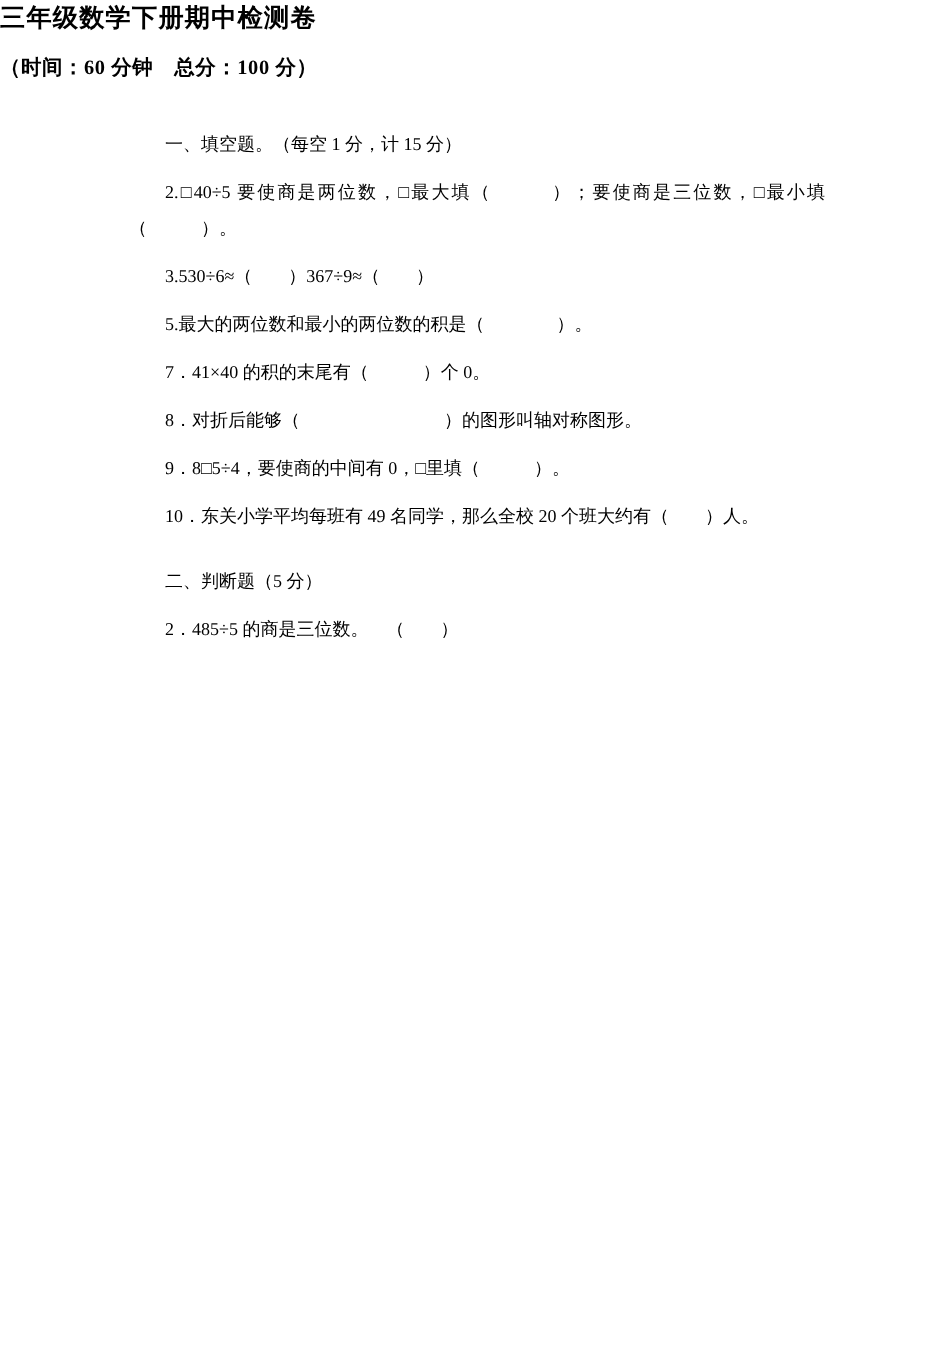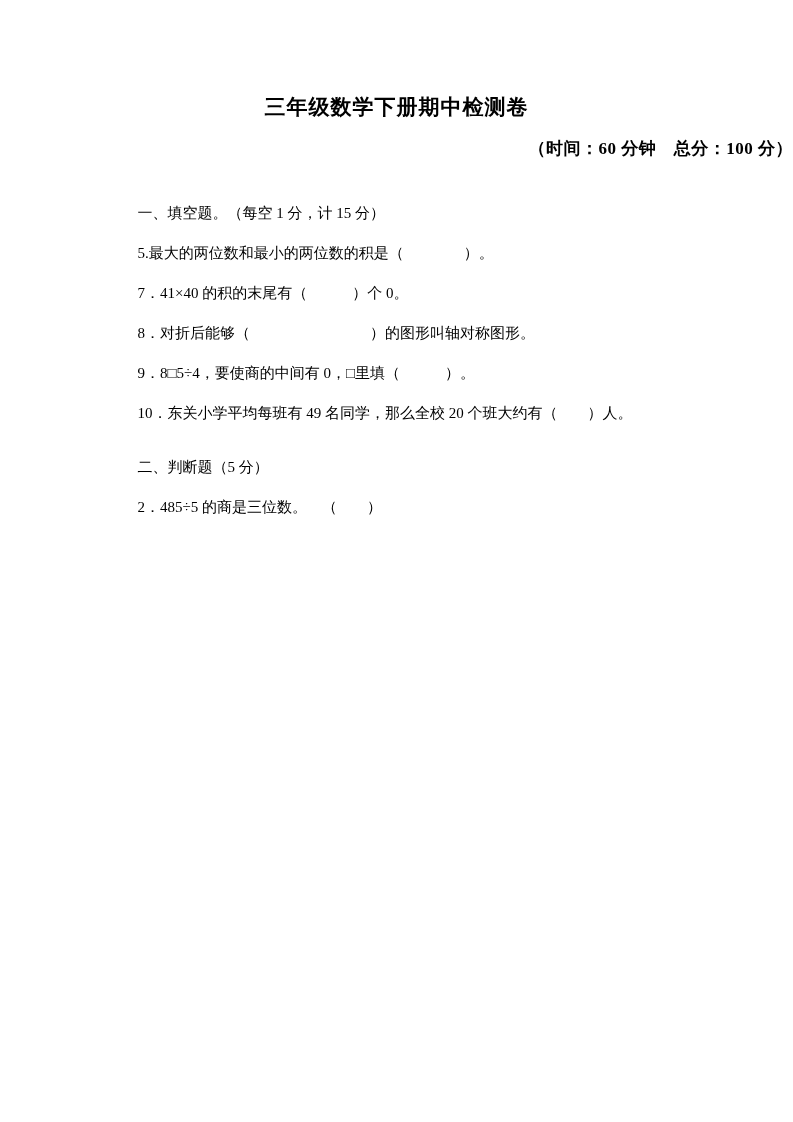--- a/index.html
+++ b/index.html
@@ -16,29 +16,27 @@
     overflow: hidden;
   }
   .page {
     width: 793px;
     height: 1122px;
     box-sizing: border-box;
     padding: 0;
     position: relative;
   }
   .title {
-    text-align: center;
     font-size: 21px;
     font-weight: bold;
     letter-spacing: 1px;
-    margin-top: 92px;
     line-height: 30px;
   }
   .subtitle {
-    text-align: right;
+    text-align: left;
     font-size: 17px;
     font-weight: bold;
     margin-top: 14px;
     line-height: 26px;
     letter-spacing: 0.5px;
   }
   .body-block {
     margin: 10px auto;
     width: 580px;
     padding-left: 2px;
@@ -65,20 +63,22 @@
 
 <div class="page">
 
   <div class="title">三年级数学下册期中检测卷</div>
   <div class="subtitle">（时间：60 分钟　总分：100 分）</div>
 
   <div class="body-block">
 
     <div class="section-head">一、填空题。（每空 1 分，计 15 分）</div>
 
+    <div class="q">2.□40÷5 要使商是两位数，□最大填（　　　）；要使商是三位数，□最小填（　　　）。</div>
+    <div class="q">3.530÷6≈（　　）367÷9≈（　　）</div>
     <div class="q">5.最大的两位数和最小的两位数的积是（　　　　）。</div>
     <div class="q">7．41×40 的积的末尾有（　　　）个 0。</div>
     <div class="q">8．对折后能够（　　　　　　　　）的图形叫轴对称图形。</div>
     <div class="q">9．8□5÷4，要使商的中间有 0，□里填（　　　）。</div>
     <div class="q">10．东关小学平均每班有 49 名同学，那么全校 20 个班大约有（　　）人。</div>
 
     <div class="section-head tight">二、判断题（5 分）</div>
 
     <div class="q">2．485÷5 的商是三位数。　（　　）</div>
 

